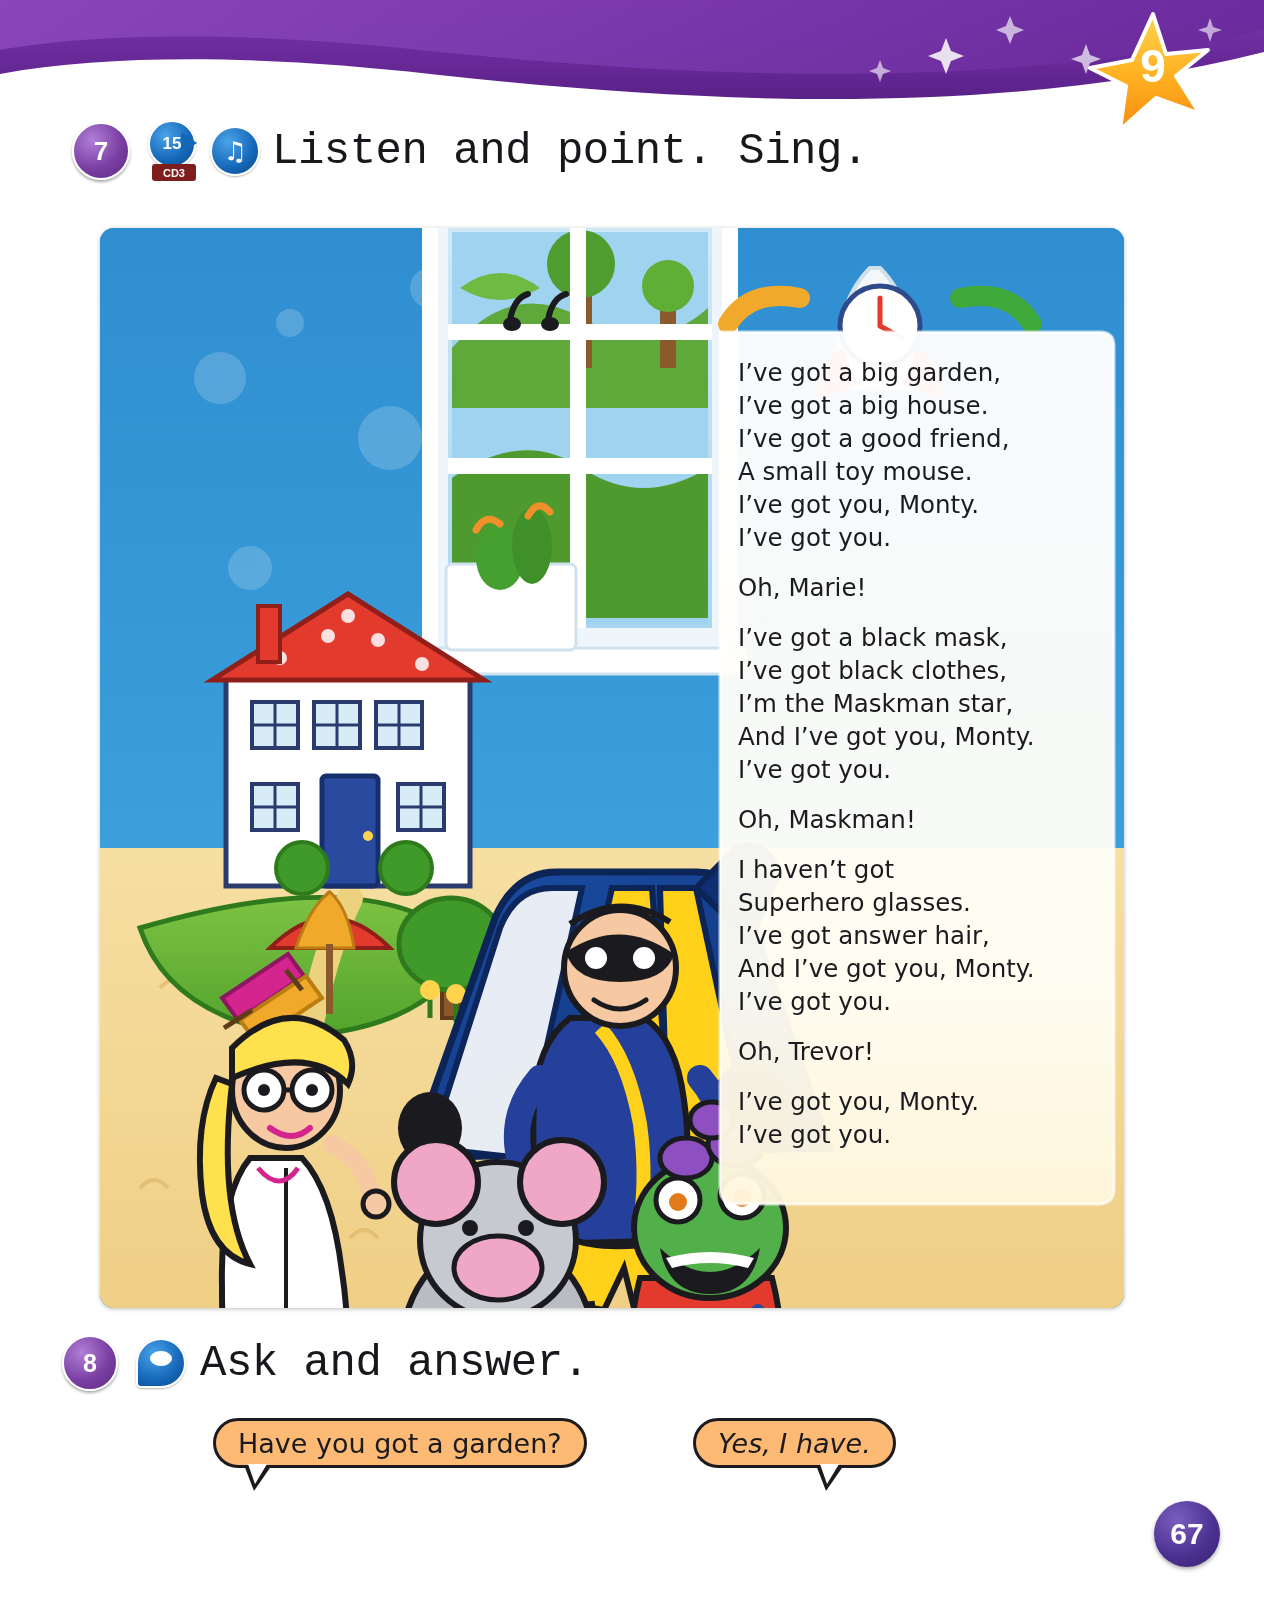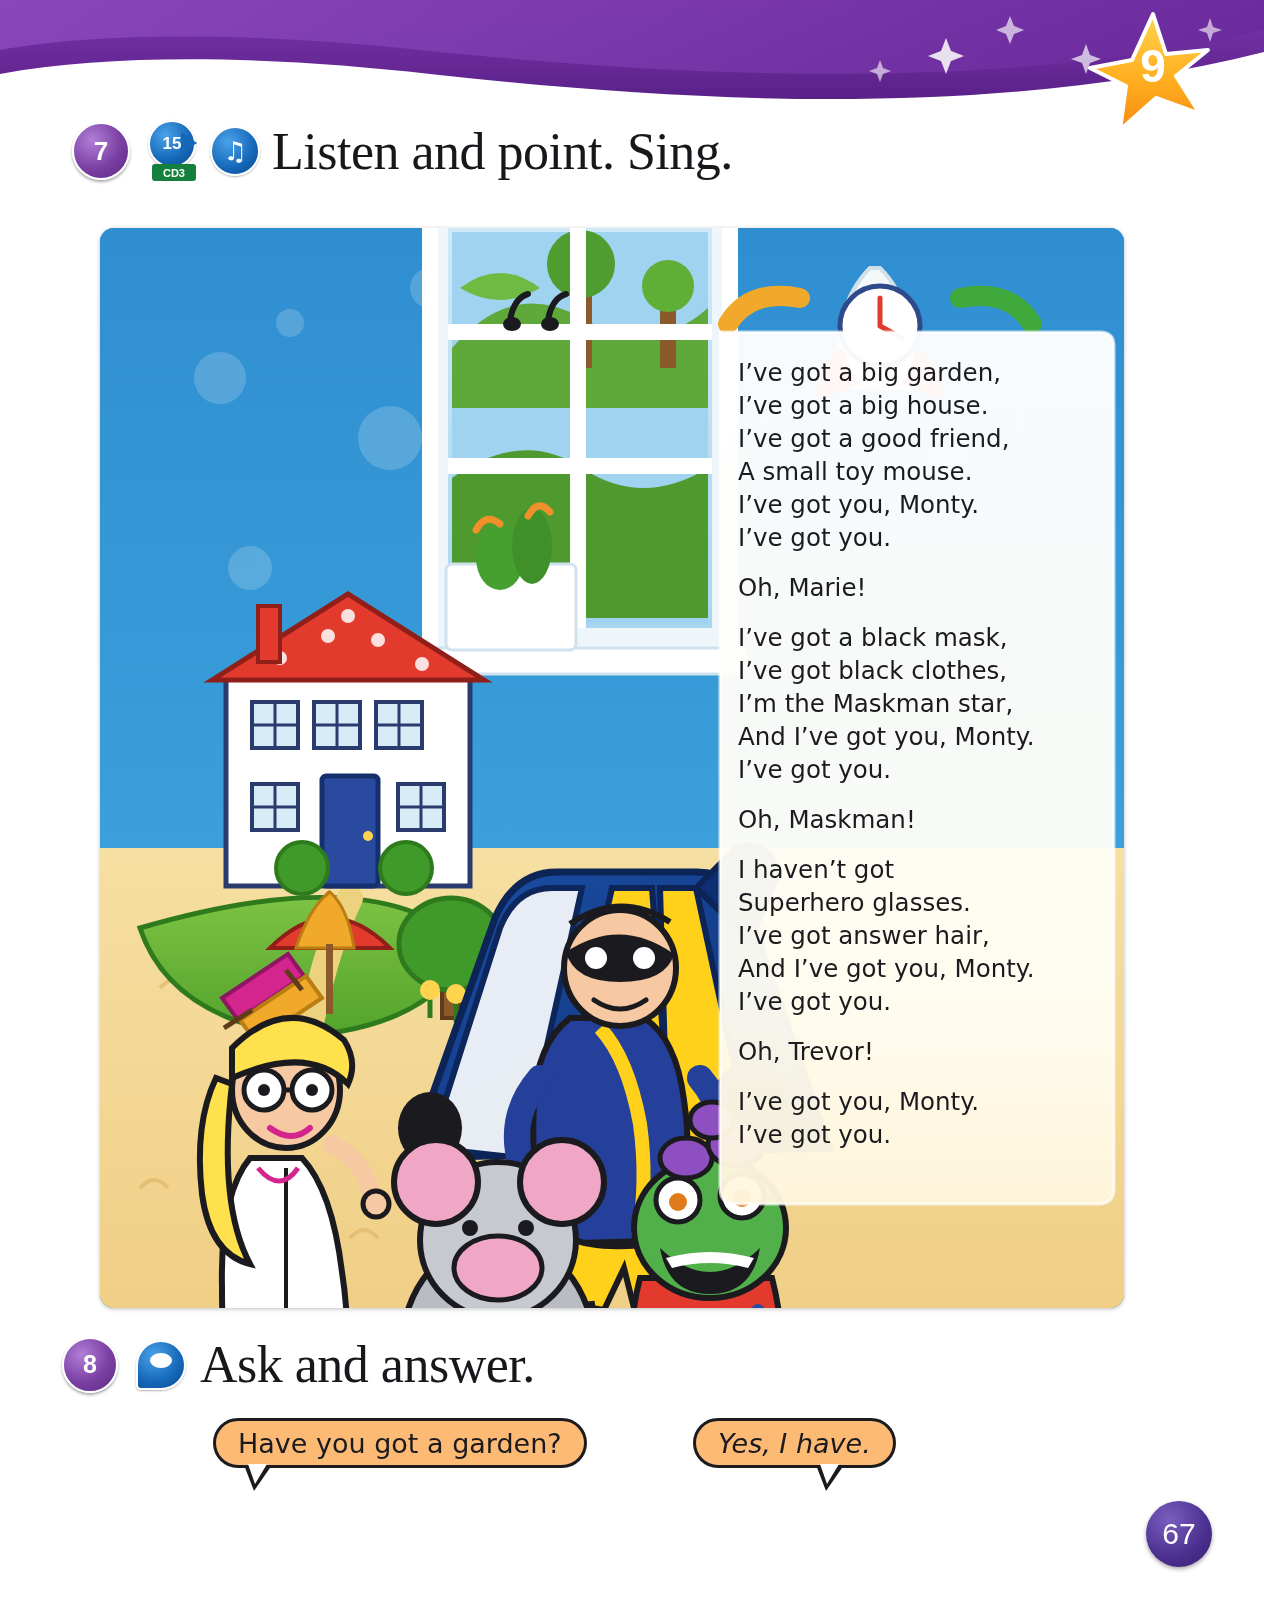--- a/index.html
+++ b/index.html
@@ -52,21 +52,21 @@
     font-family:"Liberation Sans", sans-serif;
     box-shadow:0 1px 2px rgba(0,0,0,.3);
   }
   .cd-tri{
     position:absolute;left:33px;top:12px;width:0;height:0;
     border-top:11px solid transparent;border-bottom:11px solid transparent;
     border-left:16px solid #1567b8;
   }
   .cd-label{
     position:absolute;left:4px;top:44px;width:44px;height:17px;border-radius:3px;
-    background:#15803d;color:#fff;font-size:11px;font-weight:bold;
+    background:#7f1d1d;color:#fff;font-size:11px;font-weight:bold;
     font-family:"Liberation Sans", sans-serif;
     display:flex;align-items:center;justify-content:center;
   }
   .note-icon{
     width:46px;height:46px;border-radius:50%;margin-left:6px;
     background:radial-gradient(circle at 35% 30%, #4aa3e8 0%, #1567b8 60%, #0d4a8c 100%);
     border:2px solid #ffffff;color:#fff;
     display:flex;align-items:center;justify-content:center;
     font-size:26px;flex:0 0 auto;
     box-shadow:0 1px 2px rgba(0,0,0,.3);
@@ -76,22 +76,22 @@
     background:radial-gradient(circle at 35% 30%, #4aa3e8 0%, #1567b8 60%, #0d4a8c 100%);
     border:2px solid #ffffff;
     position:relative;flex:0 0 auto;
     box-shadow:0 1px 2px rgba(0,0,0,.3);
   }
   .speech-icon:after{
     content:"";position:absolute;left:12px;top:11px;width:22px;height:15px;
     border-radius:50%;background:#ffffff;
   }
   .act-title{
-    margin-left:12px;font-size:52px;color:#18181c;letter-spacing:-.5px;
-    font-family:Liberation Serif, serif;white-space:nowrap;
+    margin-left:12px;font-size:44px;color:#18181c;letter-spacing:-.5px;
+    font-family:Liberation Mono, monospace;white-space:nowrap;
   }
   .act8 .act-title{margin-left:14px;}
 
   
   .panel{
     position:absolute;left:100px;top:228px;width:1024px;height:1080px;
     border-radius:14px;overflow:hidden;
     background:#2f8fd0;
     box-shadow:0 1px 4px rgba(0,0,0,.25);
   }
@@ -126,24 +126,24 @@
     border-left:7px solid transparent;border-right:12px solid transparent;
     border-top:20px solid #ffffff;
   }
   #bubble-q{left:213px;top:1418px;}
   #bubble-q .tail{left:28px;}
   #bubble-a{left:693px;top:1418px;font-style:italic;}
   #bubble-a .tail{left:120px;}
 
   
   .pagenum{
-    position:absolute;right:52px;bottom:40px;width:66px;height:66px;border-radius:50%;
+    position:absolute;right:44px;bottom:40px;width:66px;height:66px;border-radius:50%;
     background:radial-gradient(circle at 35% 28%, #7a5fc0 0%, #4b2f8f 60%, #36206d 100%);
     color:#ffffff;display:flex;align-items:center;justify-content:center;
-    font-size:30px;font-weight:normal;font-family:"Liberation Sans", sans-serif;
+    font-size:30px;font-weight:bold;font-family:"Liberation Sans", sans-serif;
     box-shadow:0 2px 4px rgba(0,0,0,.35);
   }
 </style>
 </head>
 <body>
 
 <div class="banner">
   <svg width="1264" height="130" viewBox="0 0 1264 130">
     <defs>
       <linearGradient id="bg1" x1="0" y1="0" x2="0" y2="1">

